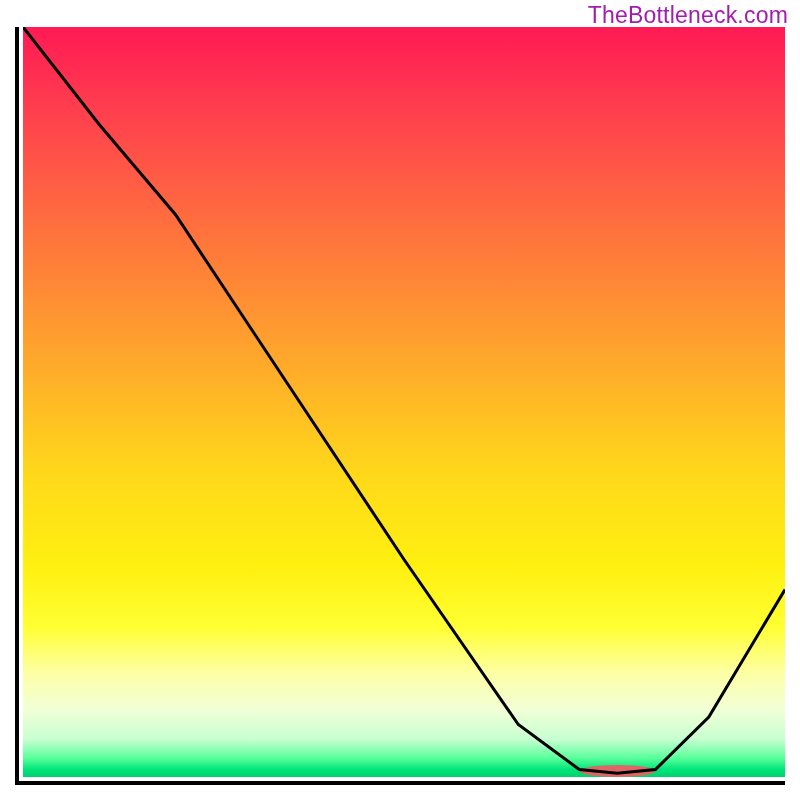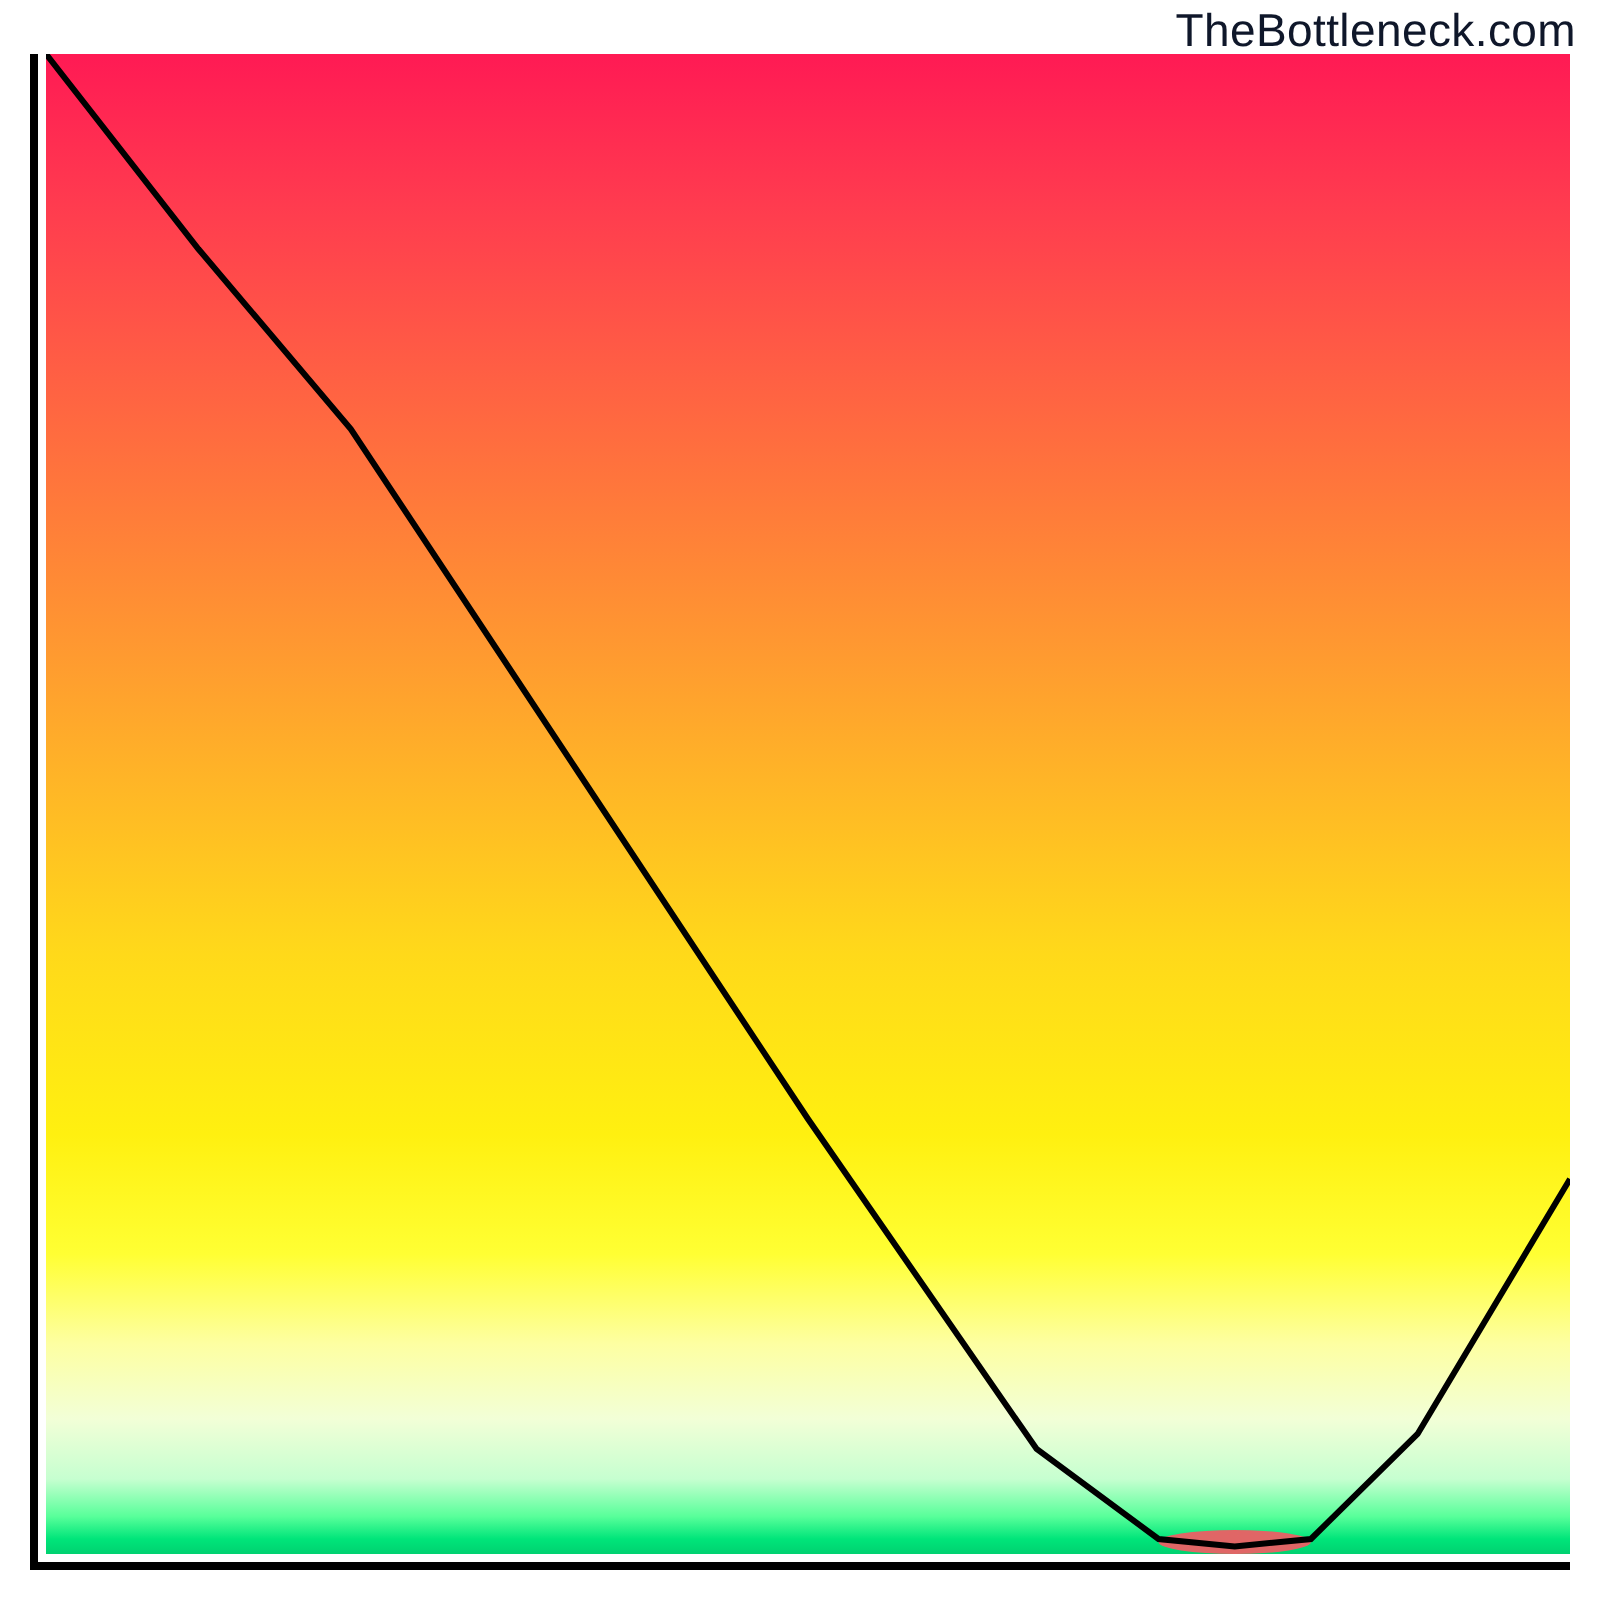--- a/index.html
+++ b/index.html
@@ -57,21 +57,21 @@
     top: 0;
     right: 0;
     bottom: 4px;
     width: calc(100% - 4px);
     height: calc(100% - 4px);
   }
   .watermark {
     position: absolute;
     top: 2px;
     right: 12px;
-    color: #0f172a;
+    color: #a21caf;
     font-size: 23px;
     font-weight: 500;
     letter-spacing: 0.2px;
   }
   .marker-rect {
     fill: #e06666;
     rx: 5;
     ry: 5;
   }
 </style>

